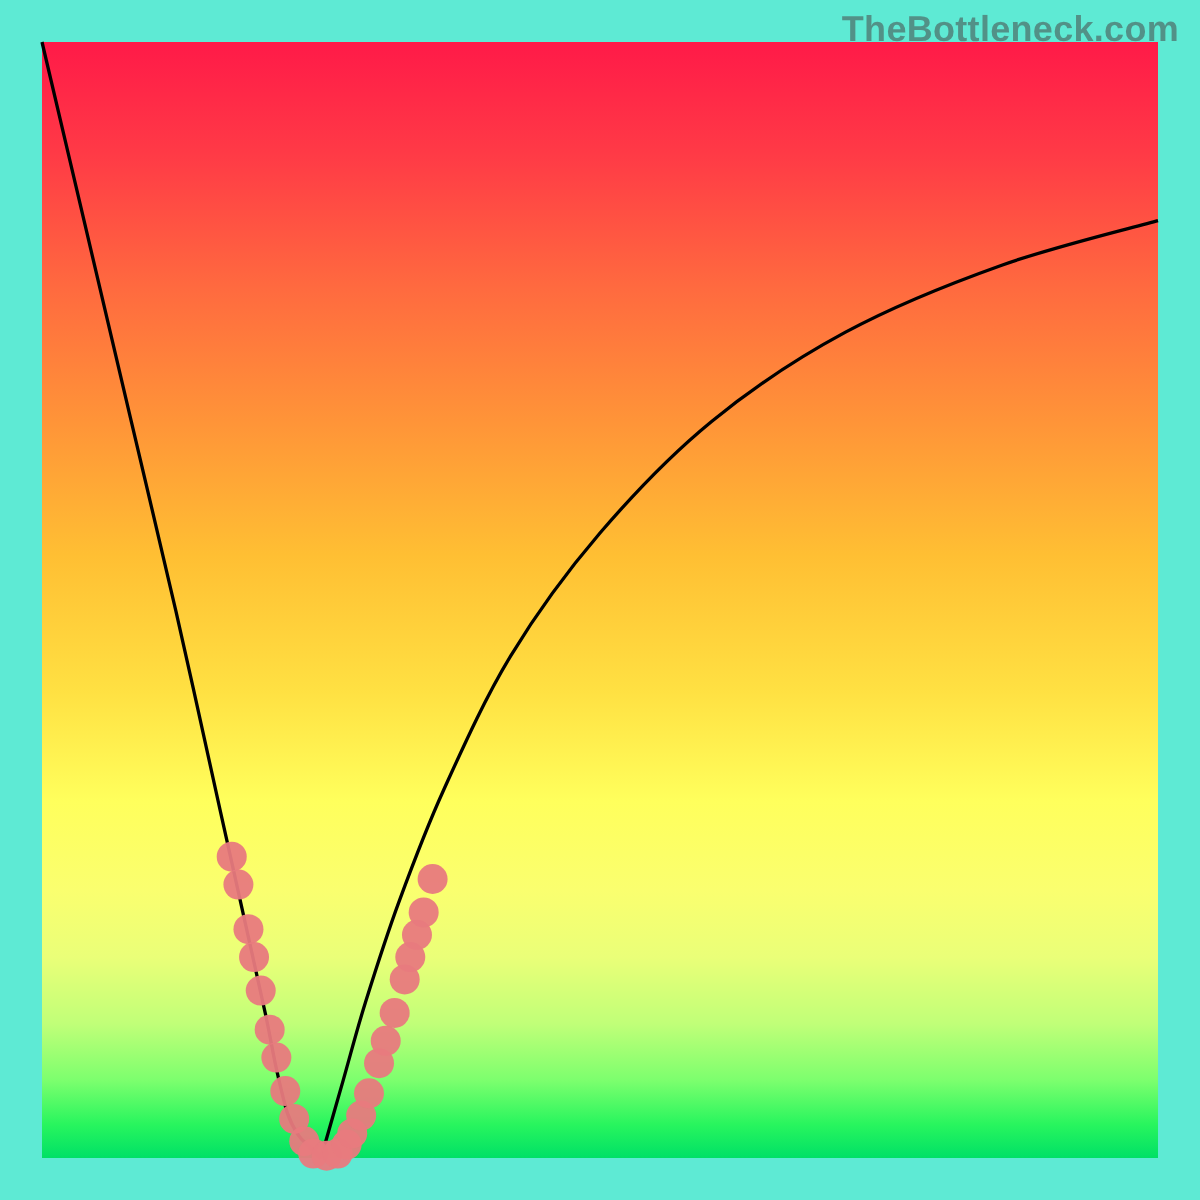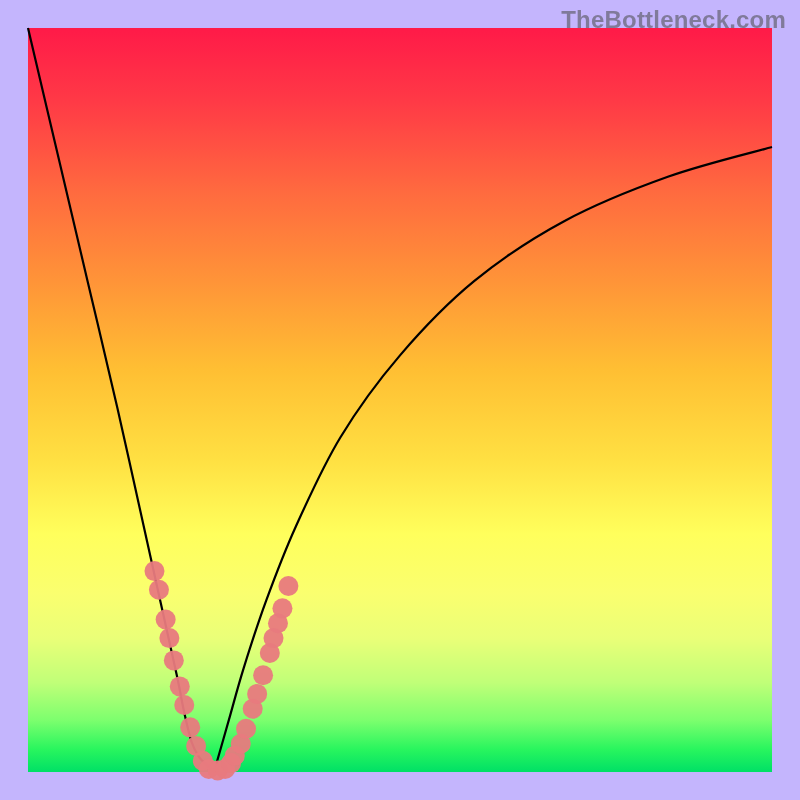--- a/index.html
+++ b/index.html
@@ -10,21 +10,21 @@
     overflow: hidden;
     background: #000;
     font-family: Arial, Helvetica, sans-serif;
   }
   .frame {
     position: absolute;
     left: 0;
     top: 0;
     width: 800px;
     height: 800px;
-    background: #c4b5fd;
+    background: #5eead4;
   }
   .plot-area {
     position: absolute;
     left: 28px;
     top: 28px;
     width: 744px;
     height: 744px;
     
     background: linear-gradient(to bottom,
       #ff1a48 0%,

